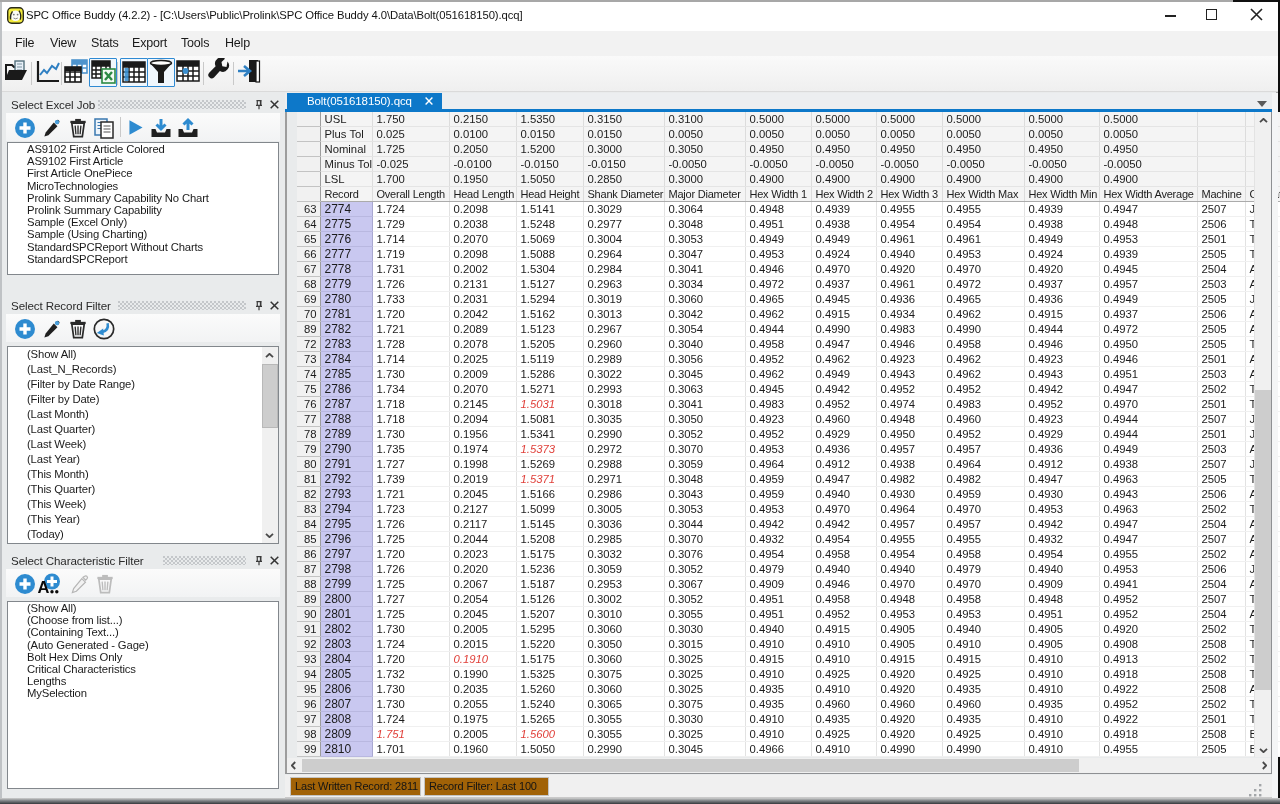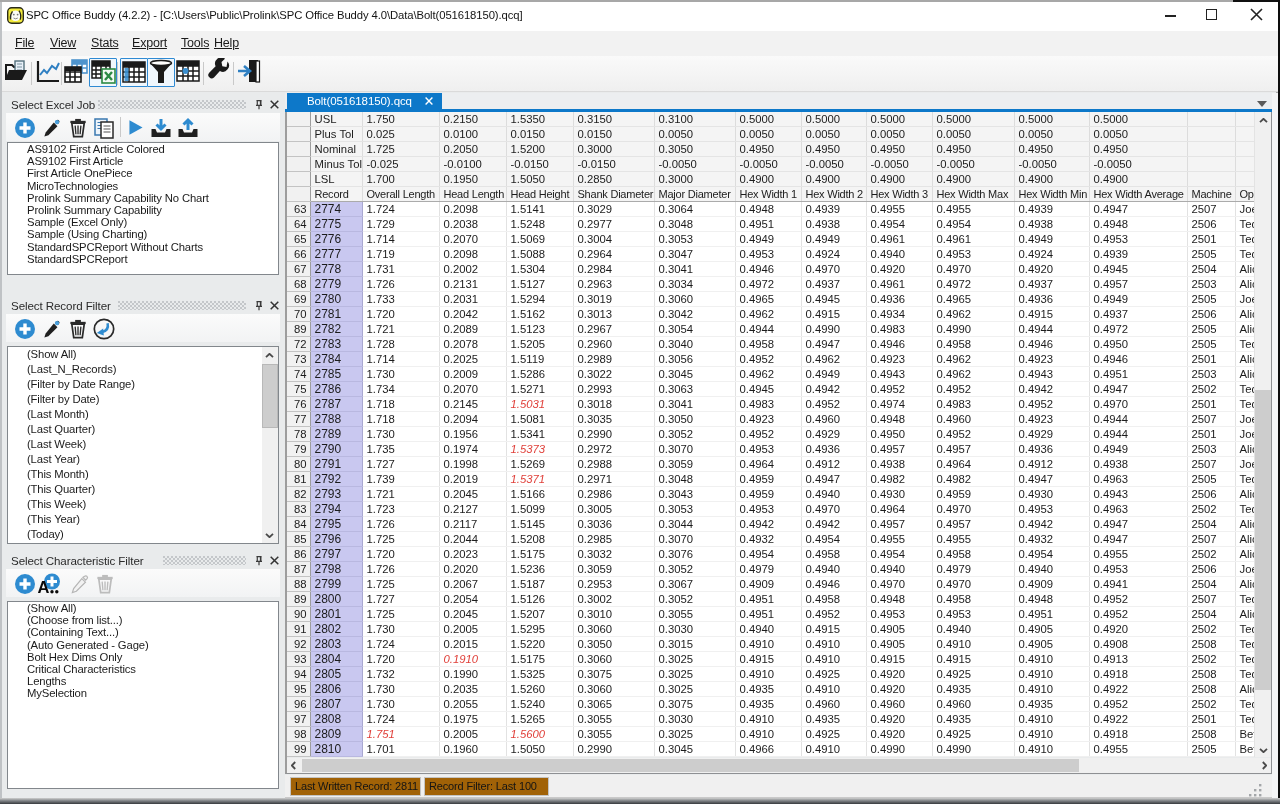--- a/index.html
+++ b/index.html
@@ -9,41 +9,41 @@
 #topedge2{left:1233px;top:0;width:47px;height:2px;background:#101010;}
 #ltedge{left:0;top:2px;width:2px;height:797px;background:#bfc2c5;}
 #rtedge{left:1276px;top:2px;width:1.5px;height:797px;background:#a8a8a8;}
 #blackedge{left:1277.5px;top:0;width:2.5px;height:799px;background:#0d0d0d;}
 #titlebar{left:2px;top:2px;width:1276px;height:29px;background:#ffffff;}
 #title{left:26px;top:9px;font-size:11.3px;color:#141414;white-space:pre;letter-spacing:-0.1px;}
 #btnmin{left:1165px;top:15px;width:11px;height:1.6px;background:#222;}
 #btnmax{left:1206px;top:9px;width:11px;height:11px;border:1.4px solid #222;}
 
 #menubar{left:2px;top:31px;width:1276px;height:25px;background:#f2f2f2;}
-.mi{position:absolute;font-size:12.5px;color:#1a1a1a;letter-spacing:-0.2px;text-decoration:underline;}
+.mi{position:absolute;font-size:12.5px;color:#1a1a1a;letter-spacing:-0.2px;}
 #toolbar{left:2px;top:56px;width:1276px;height:36px;background:linear-gradient(#fafafa,#efefef);border-bottom:1px solid #dadada;}
 .tsep{position:absolute;top:62px;width:1px;height:23px;background:#c9c9c9;}
 .tbtn{position:absolute;top:58px;width:28px;height:29px;}
 .tbtn.sel{border:1.6px solid #2f8ad3;background:#f0f7fd;border-radius:1px;}
 
 .phead{position:absolute;left:6px;width:274px;height:17px;}
 .ptitle{position:absolute;left:5px;top:2px;font-size:11.6px;color:#2a2a2a;white-space:nowrap;letter-spacing:-0.1px;}
 .phatch{position:absolute;top:4px;height:9px;background-image:radial-gradient(circle at 1px 1px,#c4c7ca 0.8px,transparent 1px),radial-gradient(circle at 3px 3px,#c4c7ca 0.8px,transparent 1px);background-size:4px 4px;}
 .ppin{position:absolute;left:247px;top:2px;width:12px;height:13px;}
 
 .ptool{position:absolute;left:6px;width:274px;background:linear-gradient(#fbfbfb,#f2f3f4);}
 .plist{position:absolute;left:7px;width:272px;background:#fff;border:1px solid #82878c;font-size:11.3px;color:#1b1b1b;overflow:hidden;letter-spacing:-0.15px;}
 .plist div{padding-left:3px;white-space:nowrap;margin-left:16px;}
 
 #tabbar{left:285px;top:93px;width:987px;height:16px;background:#eceef0;}
 #tab{left:287px;top:93px;width:155px;height:16px;background:#0d78c9;color:#fff;font-size:11.5px;letter-spacing:-0.1px;}
 #tabtext{left:20px;top:1.5px;position:absolute;}
 
 #tabline{left:285px;top:109px;width:987px;height:3px;background:#0d78c9;}
-#tablewrap{left:287px;top:112px;width:984px;height:645px;overflow:hidden;background:#fff;}
+#tablewrap{left:297px;top:112px;width:984px;height:645px;overflow:hidden;background:#fff;}
 table.grid{border-collapse:collapse;table-layout:fixed;width:1008px;font-size:11.3px;}
 table.grid td{overflow:hidden;white-space:nowrap;padding:0 0 0 4px;color:#1c1c1c;}
 tr.sr{height:14.83px;}
 tr.hr{height:15px;}
 tr.dr{height:15px;}
 td.rn{background:#f1f1f1;border-right:1px solid #9d9d9d;border-bottom:1px solid #c3c3c3;text-align:center;padding:0;color:#222;}
 tr.sr td.rn,tr.hr td.rn{border-bottom:1px solid #c3c3c3;}
 td.lab,td.sv{background:#f4f4f4;border-right:1px solid #dcdcdc;border-bottom:1px solid #e4e4e4;}
 td.ch{background:#f4f4f4;border-right:1px solid #dcdcdc;border-bottom:1px solid #ababab;letter-spacing:-0.22px;font-size:11px;}
 td.rec{background:#c9c8f0;border-right:1px solid #a9a8d0;border-bottom:1px solid #b9b8e0;font-size:12px;}
@@ -81,21 +81,21 @@
 <div id="btnmax" class="abs"></div>
 <svg class="abs" style="left:1250px;top:7.5px;" width="13" height="13" viewBox="0 0 13 13">
     <path d="M1 1 L12 12 M12 1 L1 12" stroke="#222" stroke-width="1.6" fill="none"></path>
   </svg>
 <div id="menubar" class="abs"></div>
 <div class="mi" style="left:15px;top:36px;">File</div>
 <div class="mi" style="left:50px;top:36px;">View</div>
 <div class="mi" style="left:91px;top:36px;">Stats</div>
 <div class="mi" style="left:132px;top:36px;">Export</div>
 <div class="mi" style="left:181px;top:36px;">Tools</div>
-<div class="mi" style="left:214px;top:36px;">Help</div>
+<div class="mi" style="left:225px;top:36px;">Help</div>
 <div id="toolbar" class="abs"></div>
 <div class="tsep" style="left:31px;"></div>
 <div class="tsep" style="left:61px;"></div>
 <div class="tsep" style="left:117px;"></div>
 <div class="tsep" style="left:203px;"></div>
 <div class="tsep" style="left:233px;"></div>
 <div class="tbtn" style="left:3px;"><svg width="26" height="26" viewBox="0 0 26 26" style="margin:0px 0 0 0px;">
       <path d="M3 22 L3 7 L9 7 L11 9 L14 9" fill="none" stroke="#1a1a1a" stroke-width="2"></path>
       <rect x="12" y="3" width="9" height="12" fill="#e8f0f8" stroke="#55717d" stroke-width="1.4"></rect>
       <path d="M14 6h5M14 9h5M14 12h5" stroke="#7a93a0" stroke-width="1"></path>

